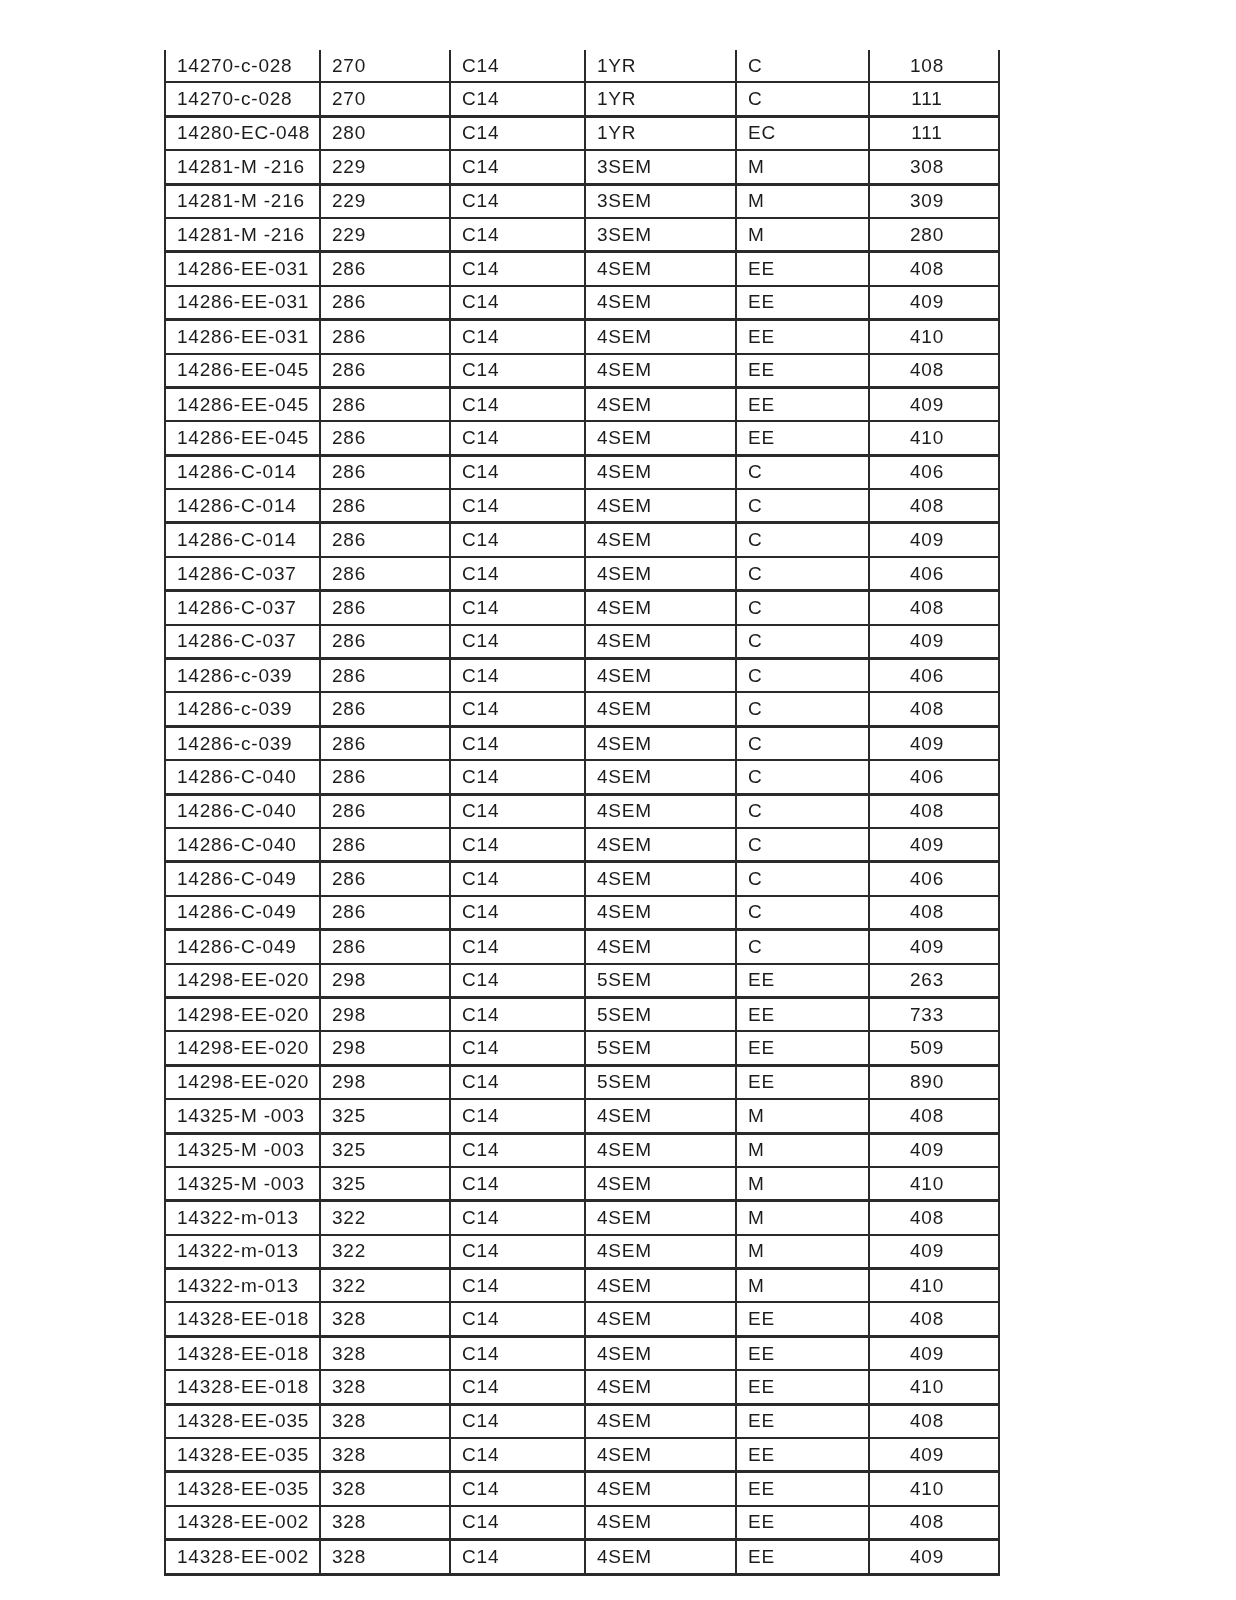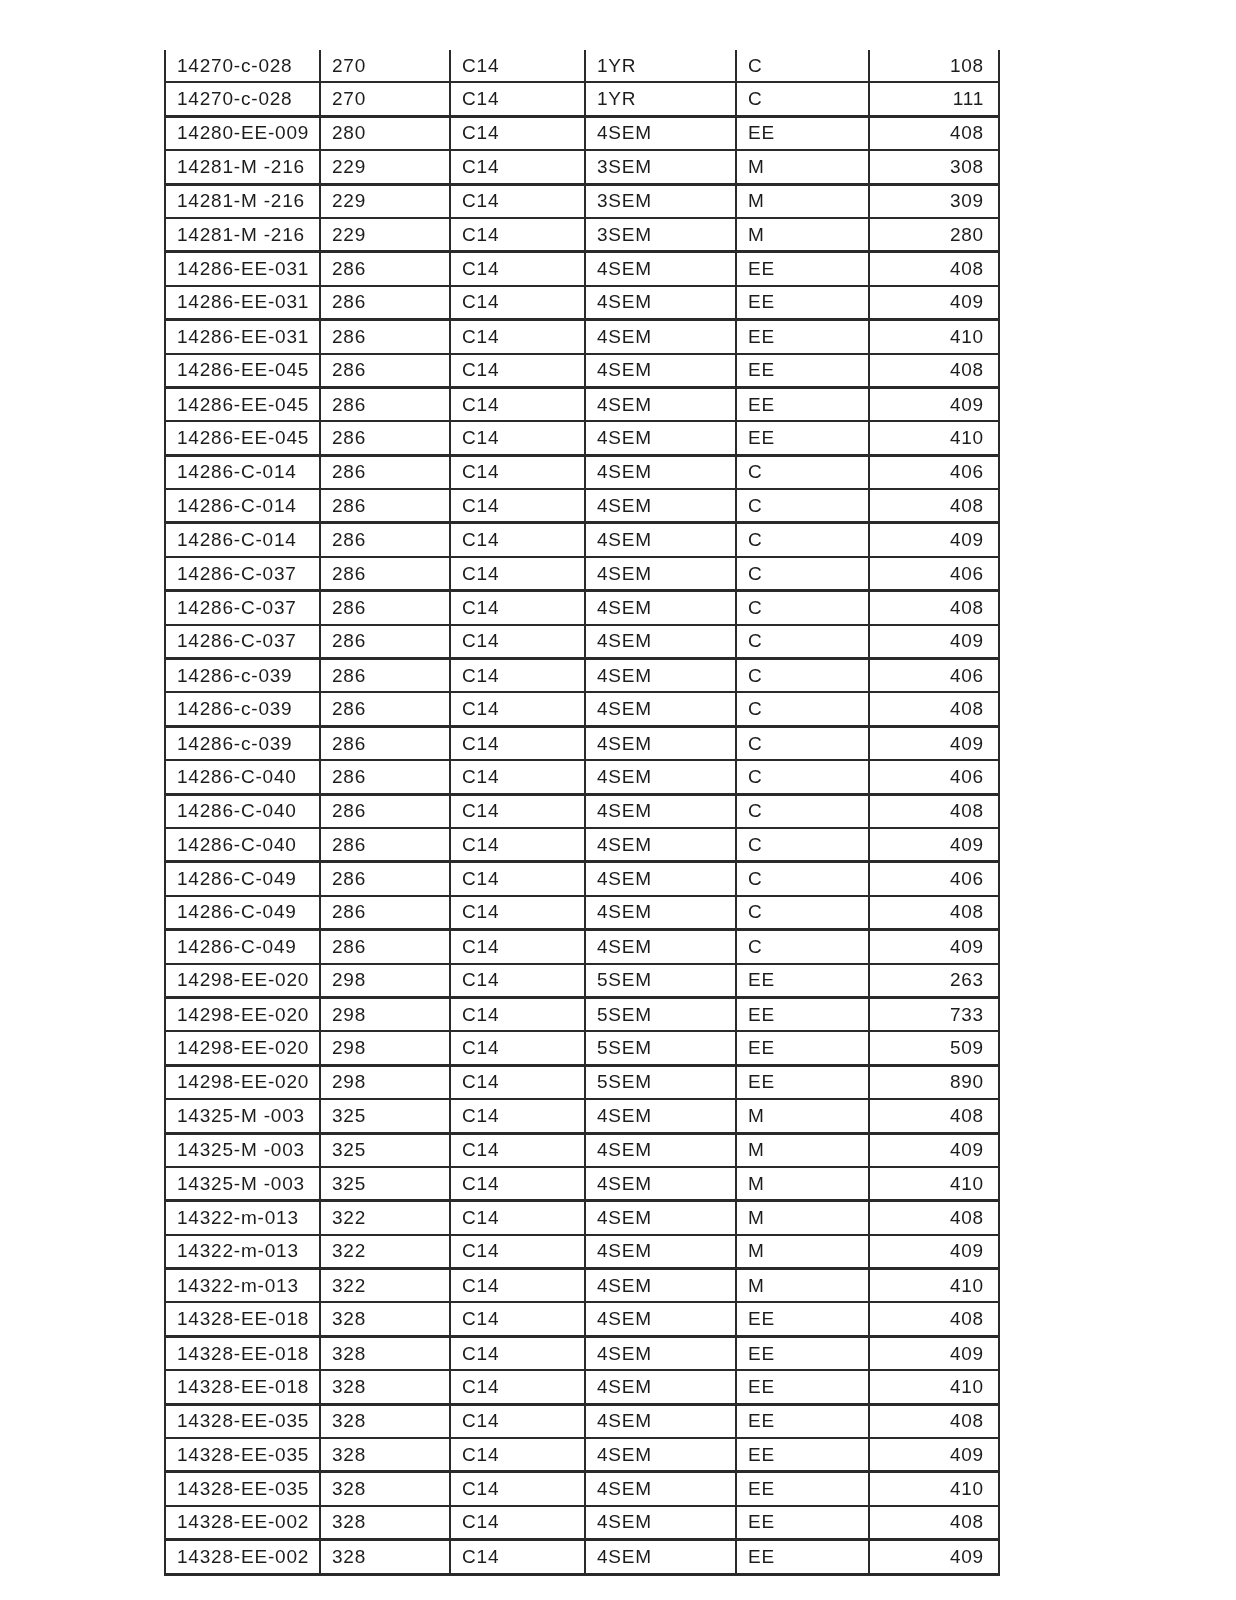--- a/index.html
+++ b/index.html
@@ -45,21 +45,21 @@
     border-top: none;
   }
   
   table.data-table tr:nth-child(even) td {
     border-bottom-width: 3px;
   }
   table.data-table tr:last-child td {
     border-bottom-width: 3px;
   }
   table.data-table td.num {
-    text-align: right;
+    text-align: center;
     padding-right: 14px;
     padding-left: 0;
   }
   
   col.c1 { width: 155px; }
   col.c2 { width: 130px; }
   col.c3 { width: 135px; }
   col.c4 { width: 151px; }
   col.c5 { width: 133px; }
   col.c6 { width: 130px; }
@@ -88,26 +88,26 @@
         </tr>
         <tr>
           <td>14270-c-028</td>
           <td>270</td>
           <td>C14</td>
           <td>1YR</td>
           <td>C</td>
           <td class="num">111</td>
         </tr>
         <tr>
-          <td>14280-EE-009</td>
+          <td>14280-EC-048</td>
           <td>280</td>
           <td>C14</td>
-          <td>4SEM</td>
-          <td>EE</td>
-          <td class="num">408</td>
+          <td>1YR</td>
+          <td>EC</td>
+          <td class="num">111</td>
         </tr>
         <tr>
           <td>14281-M -216</td>
           <td>229</td>
           <td>C14</td>
           <td>3SEM</td>
           <td>M</td>
           <td class="num">308</td>
         </tr>
         <tr>

